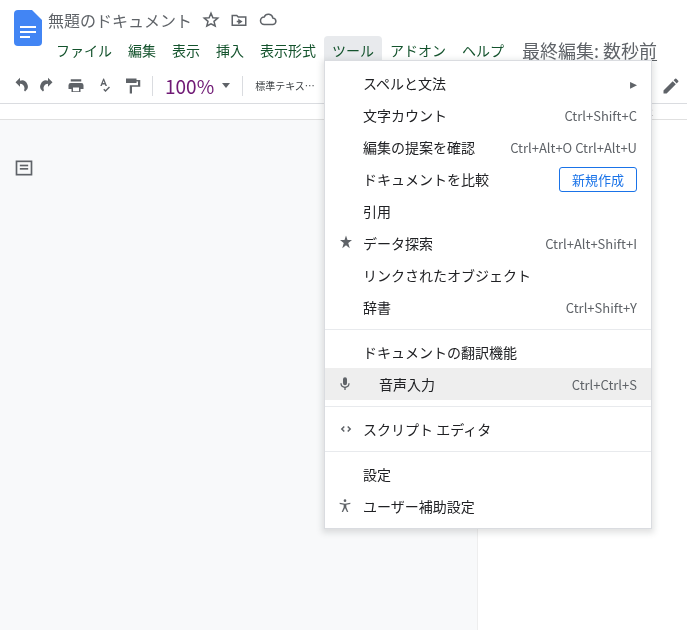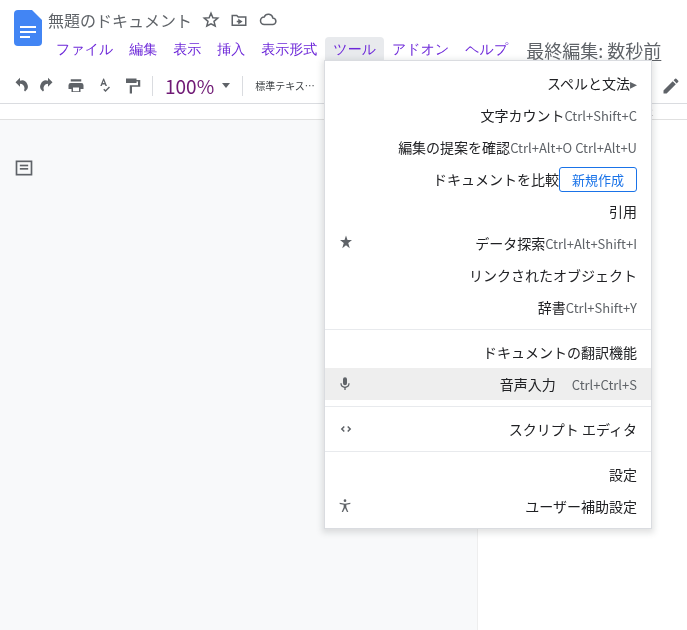--- a/index.html
+++ b/index.html
@@ -3,39 +3,39 @@
 <meta charset="utf-8">
 <style>
   * { margin:0; padding:0; box-sizing:border-box; }
   body { font-family:"Noto Sans CJK JP","Hiragino Kaku Gothic Pro","Meiryo",Arial,sans-serif; font-size:14px; background:#fff; color:#3c4043; width:687px; height:630px; overflow:hidden; position:relative; }
   .header { display:flex; align-items:flex-start; padding:8px 8px 0 8px; }
   .logo { width:40px; height:40px; display:flex; align-items:center; justify-content:center; }
   .title-area { flex:1; }
   .title-row { display:flex; align-items:center; gap:10px; height:24px; }
   .doc-title { font-size:16px; color:#5f6368; }
   .menubar { display:flex; align-items:center; height:28px; margin-top:4px; }
-  .menu-item { padding:4px 8px; cursor:pointer; color:#6d28d9; font-size:14px; border-radius:4px;font-family:Liberation Serif, serif; }
+  .menu-item { padding:4px 8px; cursor:pointer; color:#14532d; font-size:14px; border-radius:4px; }
   .menu-item.active { background:#e8eaed; }
   .last-edit { margin-left:10px; color:#5f6368; text-decoration:underline; text-underline-offset:2px; cursor:pointer; font-size:18px; }
   .toolbar { display:flex; align-items:center; height:36px; border-bottom:1px solid #dadce0; padding:0 6px; margin-top:4px; }
   .tb-group { display:flex; align-items:center; }
   .tb-btn { width:28px; height:28px; display:flex; align-items:center; justify-content:center; color:#5f6368; cursor:pointer; border-radius:4px; }
   .tb-sep { width:1px; height:20px; background:#dadce0; margin:0 6px; }
   .zoom { display:flex; align-items:center; padding:0 6px; gap:8px; color:#701a75; cursor:pointer; font-size:19px; }
   .style-picker { padding:0 6px; color:#3c4043; font-size:10px; cursor:pointer; width:90px; white-space:nowrap; overflow:hidden; text-overflow:ellipsis; }
   .ruler { height:16px; border-bottom:1px solid #e0e0e0; position:relative; }
   .ruler .label { position:absolute; right:34px; top:0; font-size:10px; color:#888; }
   .content-area { position:relative; height:calc(630px - 96px); background:#f8f9fa; }
   .outline-btn { position:absolute; left:12px; top:36px; width:24px; height:24px; display:flex; align-items:center; justify-content:center; color:#5f6368; cursor:pointer; }
   .paper { position:absolute; right:0; top:0; width:210px; height:100%; background:#fff; border-left:1px solid #eee; }
   .dropdown { position:absolute; left:324px; top:60px; width:328px; background:#fff; border:1px solid #dadce0; box-shadow:0 2px 6px 2px rgba(60,64,67,.15); padding:6px 0; z-index:10; }
   .dd-item { display:flex; align-items:center; height:32px; padding:0 14px 0 12px; cursor:pointer; color:#202124; }
   .dd-item.hover { background:#eeeeee;gap:16px; }
   .dd-icon { width:26px; display:flex; align-items:center; justify-content:flex-start; color:#5f6368; }
-  .dd-label { flex:1; white-space:nowrap;text-align:right; }
+  .dd-label { flex:1; white-space:nowrap; }
   .dd-short { color:#5f6368; font-size:13px; white-space:nowrap; }
   .dd-newbtn { border:1px solid #1a73e8; color:#1a73e8; padding:2px 12px; border-radius:3px; font-size:13px; cursor:pointer; }
   .dd-sep { height:1px; background:#e8eaed; margin:6px 0; }
   .dd-sub { margin-left:auto; color:#5f6368; }
   svg { display:block; }
   .float-edit { position:absolute; right:6px; top:76px; color:#5f6368; cursor:pointer; }
 </style>
 </head>
 <body>
 

